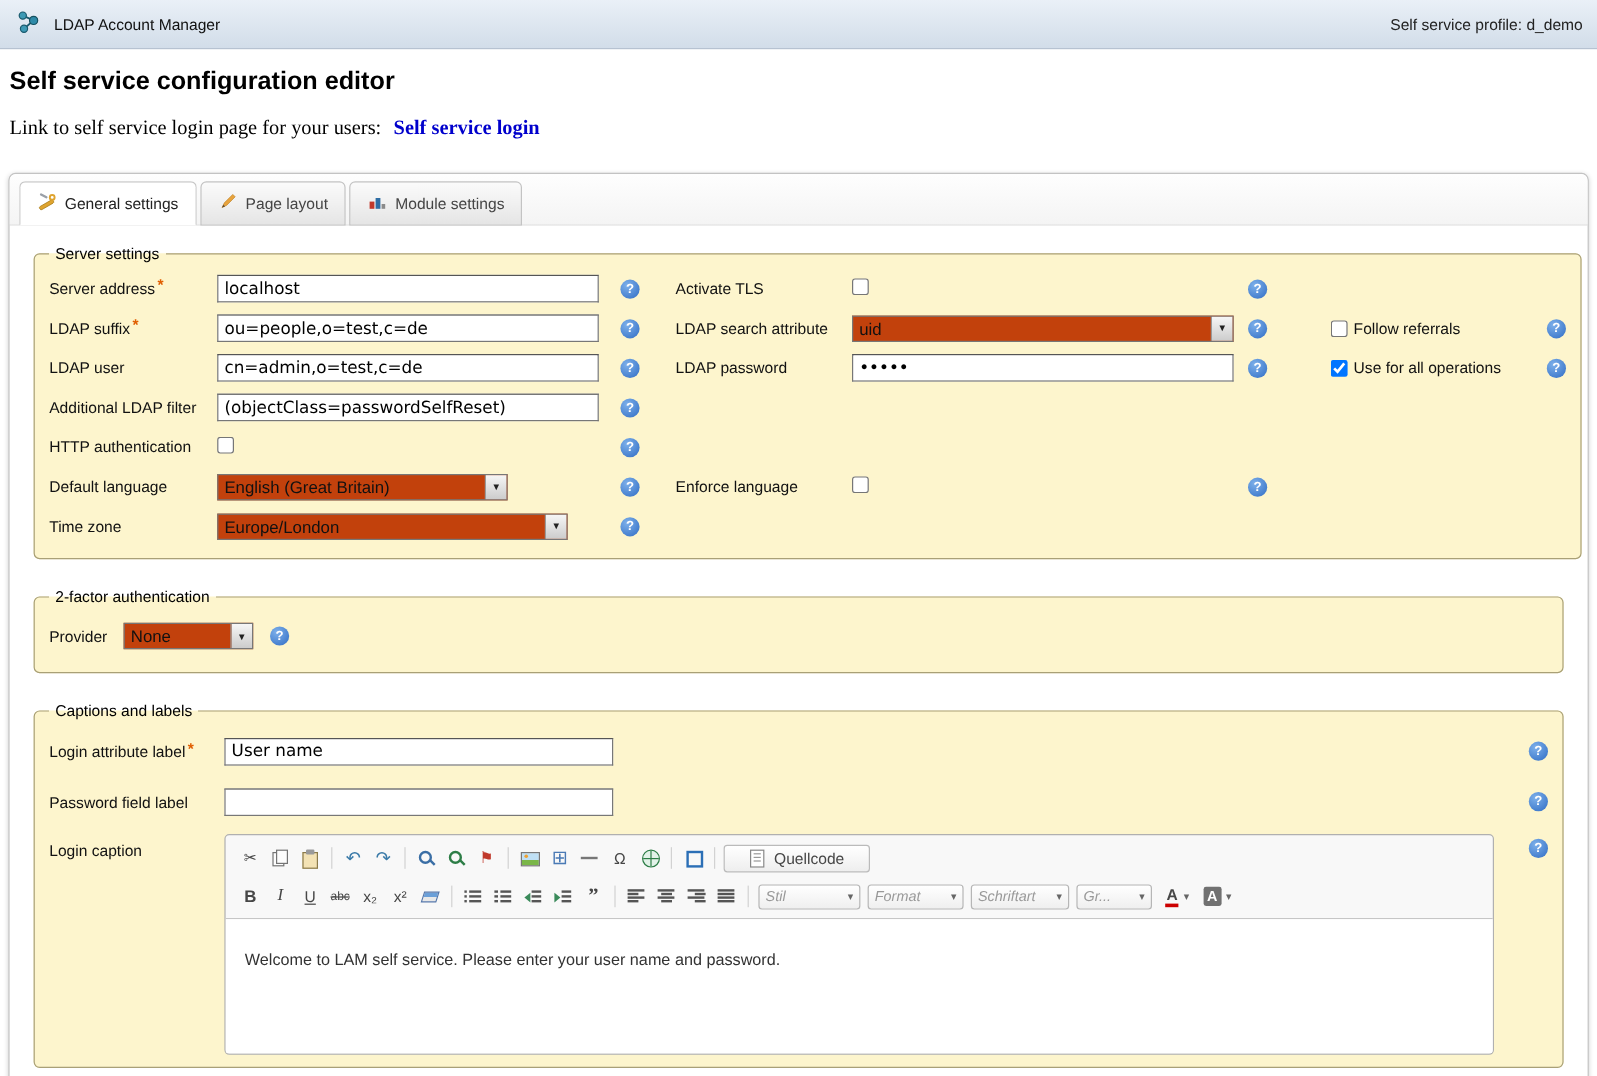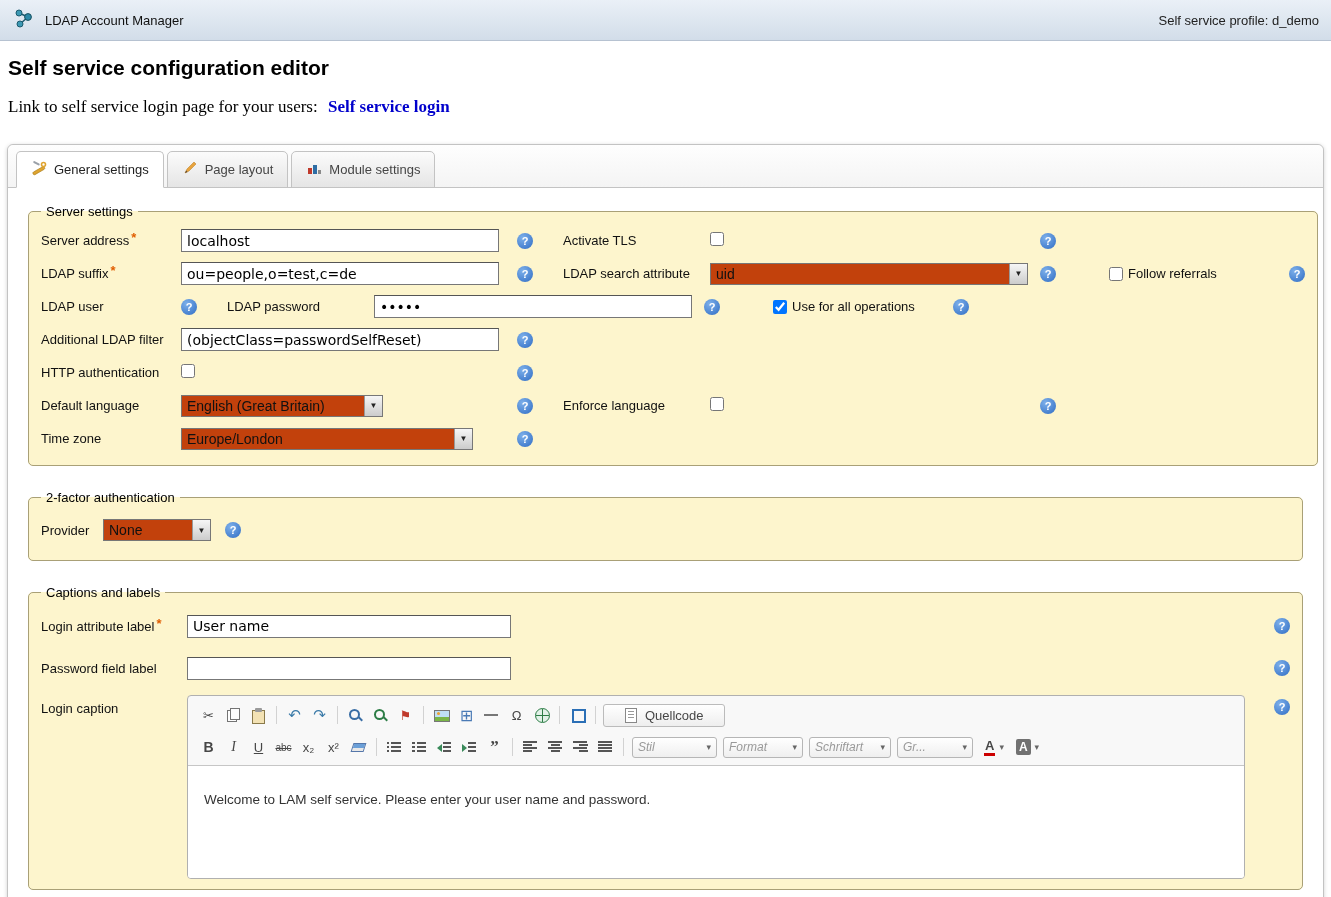--- a/index.html
+++ b/index.html
@@ -40,21 +40,21 @@
   .c3 { width:196px; flex:none; margin-left:53px; display:flex; align-items:center; gap:5px; }
   .c3 .help { margin-left:auto; }
   .help { width:16px; height:16px; flex:none; border-radius:50%;
           background:radial-gradient(circle at 35% 30%, #7db0ea, #2f6cc4);
           color:#fff; font-weight:bold; font-size:11px; display:flex; align-items:center;
           justify-content:center; cursor:pointer; }
   .req { color:#e05d00; font-weight:bold; margin-left:2px; position:relative; top:-3px; }
 
   .ti { height:23px; border:1px solid #777; border-top-color:#555; padding:1px 5px;
         font:14px "DejaVu Sans",sans-serif; background:#fff; }
-  .w318{width:318px} .w202{width:202px} .w292{width:292px} .w108{width:108px} .w324{width:324px}
+  .w318{width:318px} .w202{width:242px} .w292{width:292px} .w108{width:108px} .w324{width:324px}
 
   .select { display:inline-flex; align-items:center; height:22px; border:1px solid #777; background:#c2410c; }
   .select-text { flex:1; padding:0 5px; font-size:14px; white-space:nowrap; overflow:hidden; }
   .select-arrow { width:18px; align-self:stretch; background:linear-gradient(#f6f6f6,#cccccc);
                   border-left:1px solid #999; display:flex; align-items:center; justify-content:center;
                   font-size:8px; color:#222; }
   input[type=checkbox]{ width:14px; height:14px; margin:0; cursor:pointer; }
 
   
   .caprow { display:flex; align-items:center; min-height:42px; }
@@ -218,20 +218,21 @@
         <span class="help">?</span>
         <span class="c3">
           <input type="checkbox" style="">
           <span>Follow referrals</span>
           <span class="help">?</span>
         </span>
       </div>
 
       <div class="frow">
         <span class="l1">LDAP user</span>
+        <span class="c1"><input class="ti w318" value="cn=admin,o=test,c=de" style=""></span>
         <span class="help">?</span>
         <span class="l2">LDAP password</span>
         <span class="c2"><input class="ti w318" value="•••••" style=""></span>
         <span class="help">?</span>
         <span class="c3">
           <input type="checkbox" checked="" style="">
           <span>Use for all operations</span>
           <span class="help">?</span>
         </span>
       </div>
@@ -392,21 +393,21 @@
               <span class="caret">▾</span>
             </span>
             <span class="ddl" style="width:80px">
               <span>Format</span>
               <span class="caret">▾</span>
             </span>
             <span class="ddl" style="width:82px">
               <span>Schriftart</span>
               <span class="caret">▾</span>
             </span>
-            <span class="ddl" style="width:76px">
+            <span class="ddl" style="width:63px">
               <span>Gr...</span>
               <span class="caret">▾</span>
             </span>
             <span class="colbtn">
               <span class="colA">A</span>
               <span class="caret">▾</span>
             </span>
             <span class="colbtn">
               <span class="colAbg">A</span>
               <span class="caret">▾</span>

